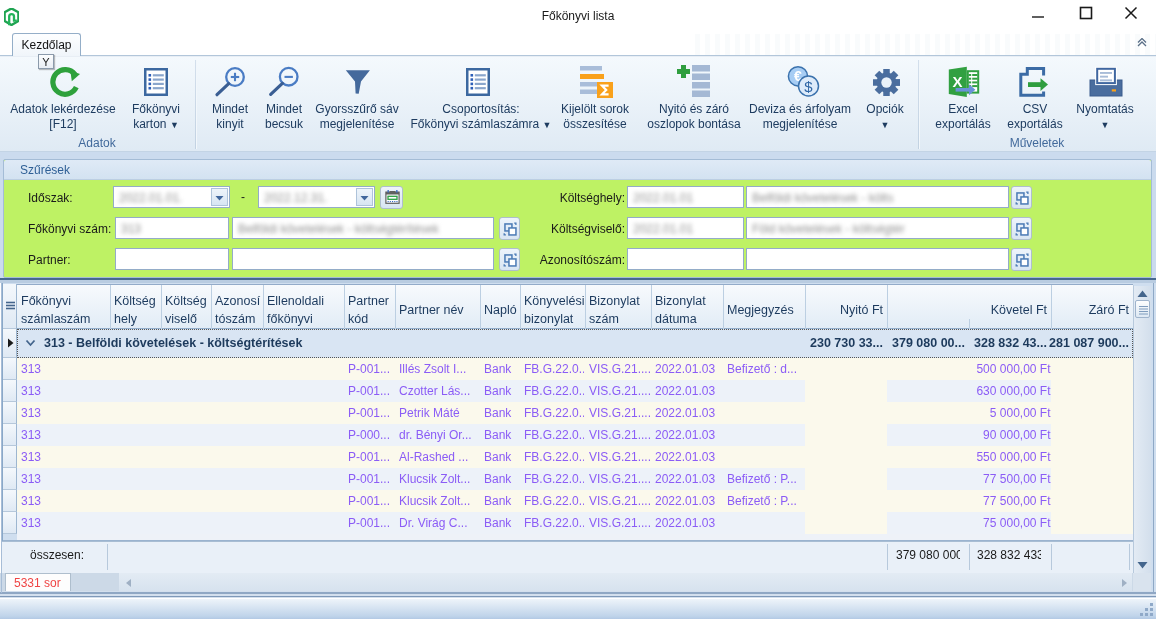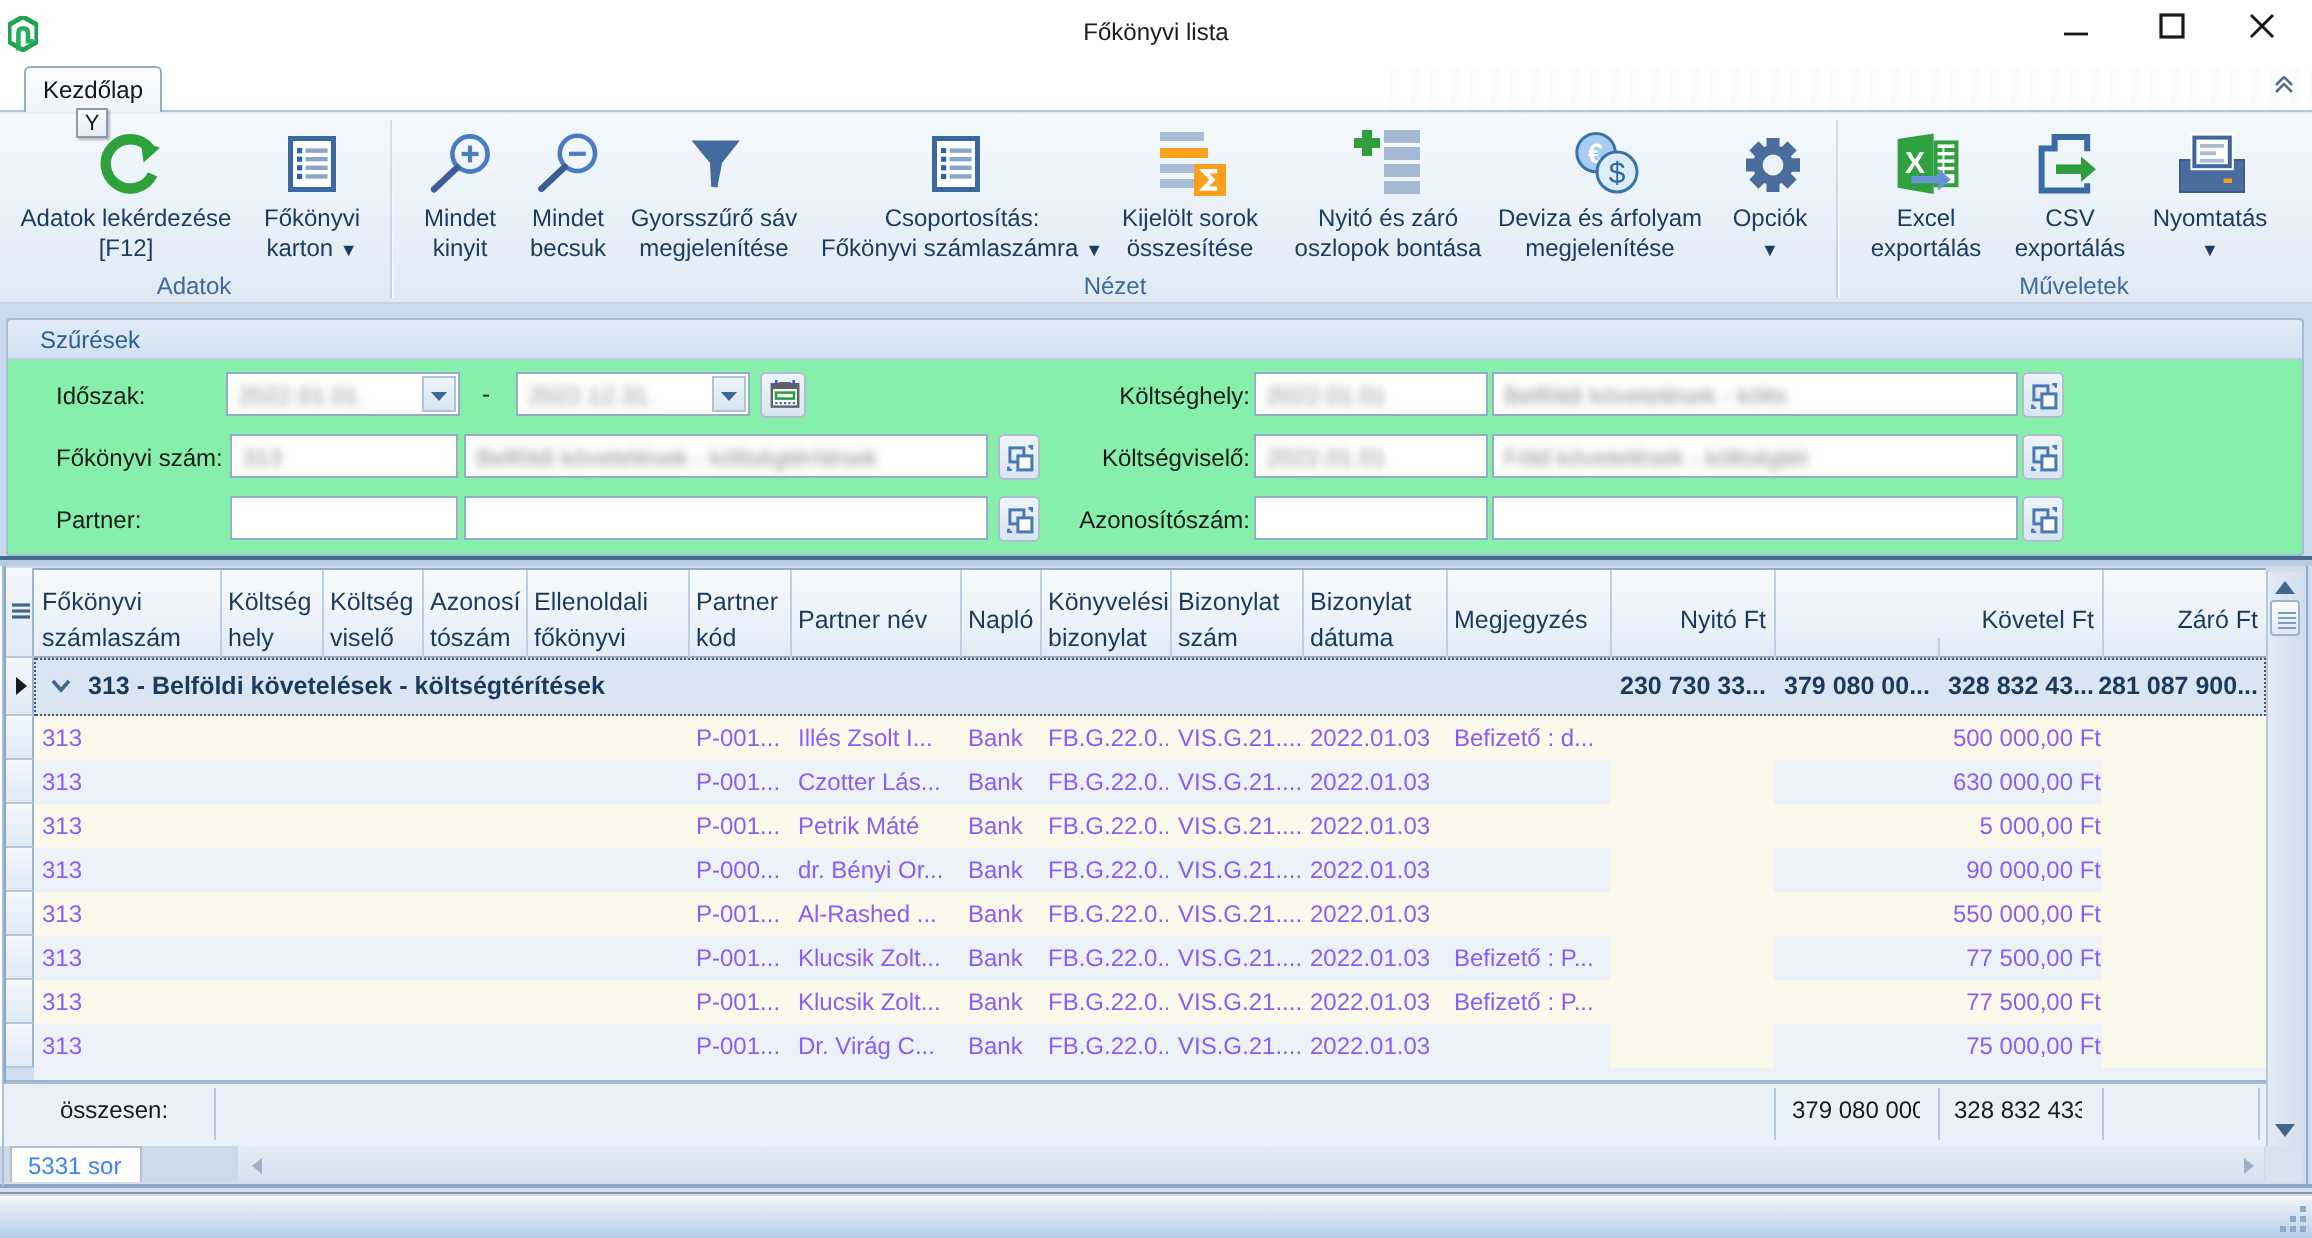--- a/index.html
+++ b/index.html
@@ -18,21 +18,21 @@
 #keytip { left:38px; top:54px; width:16px; height:15px; background:linear-gradient(#fcfdfe,#e8edf3); border:1px solid #8b9aab; box-shadow:1px 1px 1px rgba(0,0,0,.25); font-size:11px; color:#1a1a1a; text-align:center; line-height:14px; z-index:5; }
 
 
 #ribbon { left:0; top:57px; width:1156px; height:95px; background:linear-gradient(#f4f9fd,#e9f1f8 55%,#dfeaf4); border-bottom:1px solid #c3d4e5; }
 .rsep { position:absolute; top:3px; width:2px; height:89px; background:linear-gradient(#d3dfec,#c2d2e2); border-right:1px solid #f2f7fb; }
 .rlbl { position:absolute; top:102px; text-align:center; color:#1e3c60; font-size:12px; line-height:15px; }
 .gcap { position:absolute; top:79px; text-align:center; font-size:12px; color:#41699b; }
 
 
 #formbg { left:0; top:152px; width:1156px; height:131px; background:#cbdbee; }
-#fpanel { left:3px; top:159px; width:1149px; height:119px; background:#86efac; border:1px solid #a4bcd6; border-radius:2px; }
+#fpanel { left:3px; top:159px; width:1149px; height:119px; background:#bef264; border:1px solid #a4bcd6; border-radius:2px; }
 #fpanel .trow { position:absolute; left:0; top:0; width:100%; height:20px; background:linear-gradient(#dfeaf6,#d3e2f1); border-bottom:1px solid #bccee2; border-radius:2px 2px 0 0; }
 #fpanel .ftitle { position:absolute; left:16px; top:3px; font-size:12px; color:#2e5f95; }
 .flabel { position:absolute; font-size:12px; color:#1a1a1a; }
 .finput { position:absolute; height:22px; background:#fff; border:1px solid #94acc8; }
 .fblur { position:absolute; top:4px; left:5px; font-size:12px; color:#909090; filter:blur(2px); white-space:nowrap; overflow:hidden; }
 .combo-btn { position:absolute; top:1px; right:1px; width:17px; height:18px; background:linear-gradient(#eef4fa,#d7e5f2); border:1px solid #aec3da; }
 .combo-btn svg { position:absolute; left:2px; top:5px; }
 .sqbtn { position:absolute; width:21px; height:23px; background:linear-gradient(#eef4fb,#d8e5f2); border:1px solid #aebecd; border-radius:3px; }
 
 
@@ -50,21 +50,21 @@
 .amt { position:absolute; top:4px; text-align:right; white-space:nowrap; }
 #gridstrip { position:absolute; left:15px; top:251px; width:1116px; height:6px; background:#eef2f8; }
 #gridbottom { position:absolute; left:1px; top:257px; width:1130px; height:1px; background:#9ab3cf; }
 
 
 #summary { left:2px; top:541px; width:1131px; height:32px; background:#e9f0f8; border-top:1px solid #a8bdd3; font-size:12px; color:#1a1a1a; }
 .ssep { position:absolute; top:2px; width:1px; height:26px; background:#b7c9dc; }
 
 
 #hscroll { left:0; top:573px; width:1156px; height:19px; background:#ccd9e7; }
-#rowcount { position:absolute; left:5px; top:0; width:66px; height:19px; background:#fdfdfd; border:1px solid #aebecd; font-size:12px; color:#3b82f6; line-height:18px; padding-left:8px; }
+#rowcount { position:absolute; left:5px; top:0; width:66px; height:19px; background:#fdfdfd; border:1px solid #aebecd; font-size:12px; color:#ef4444; line-height:18px; padding-left:8px; }
 
 
 #btmline { left:0; top:591px; width:1156px; height:7px; background:#d3dfed; }
 #statusbar { left:0; top:598px; width:1156px; height:21px; background:linear-gradient(#eef4fa,#c0d4ea 85%,#b2c9e4); border-top:1px solid #fff; }
 
 
 #vscroll { left:1133px; top:286px; width:18px; height:287px; background:linear-gradient(90deg,#e3ebf4,#d3dfec); border-left:1px solid #b7c9dc; }
 .varrow { position:absolute; left:2px; width:13px; height:11px; }
 #vthumb { position:absolute; left:1px; top:14px; width:15px; height:18px; background:linear-gradient(#fdfefe,#dde8f3); border:1px solid #9fb4cc; border-radius:2px; }
 </style>
@@ -93,21 +93,20 @@
   <div class="abs" id="tab">Kezdőlap</div>
   <svg class="abs" style="left:1136px; top:38px; z-index:4;" width="12" height="9" viewBox="0 0 12 9">
       <path d="M2 8 L6 4 L10 8 M2 4.5 L6 0.5 L10 4.5" fill="none" stroke="#5a6f87" stroke-width="1.3"></path>
     </svg>
   <div class="abs" id="keytip">Y</div>
 
   <div class="abs" id="ribbon">
     <div class="rsep" style="left:195px;"></div>
     <div class="rsep" style="left:918px;"></div>
     <div class="gcap" style="left:0px; width:194px;">Adatok</div>
-    <div class="gcap" style="left:197px; width:721px;">Nézet</div>
     <div class="gcap" style="left:920px; width:234px;">Műveletek</div>
   </div>
 
   <div class="abs rlbl" style="left:-7px; width:140px;">Adatok lekérdezése<br>[F12]</div>
   <div class="abs rlbl" style="left:111px; width:90px;">Főkönyvi<br>karton <span style="font-size:9px;">▼</span></div>
   <div class="abs rlbl" style="left:195px; width:70px;">Mindet<br>kinyit</div>
   <div class="abs rlbl" style="left:249px; width:70px;">Mindet<br>becsuk</div>
   <div class="abs rlbl" style="left:297px; width:120px;">Gyorsszűrő sáv<br>megjelenítése</div>
   <div class="abs rlbl" style="left:396px; width:170px;text-align:center;">Csoportosítás:<br>Főkönyvi számlaszámra <span style="font-size:9px;">▼</span></div>
   <div class="abs rlbl" style="left:540px; width:110px;">Kijelölt sorok<br>összesítése</div>

